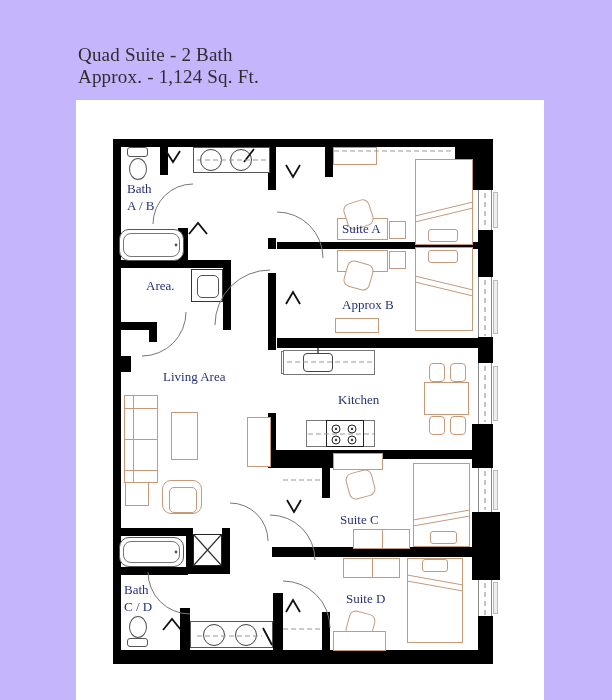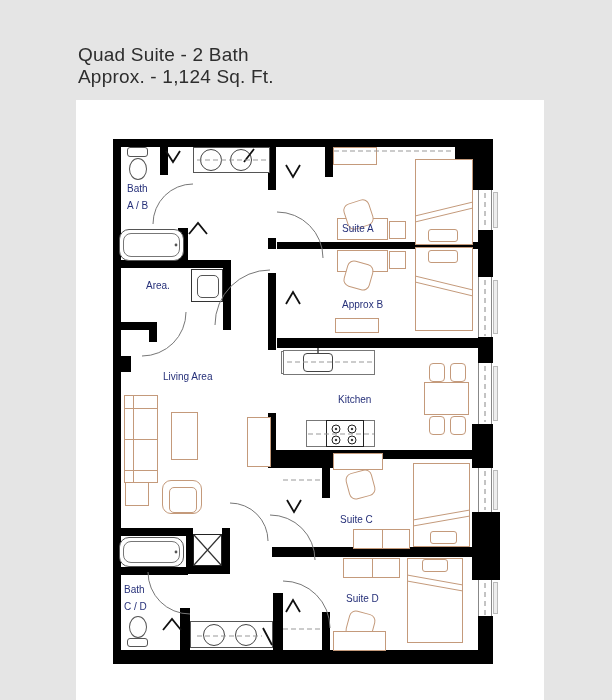--- a/index.html
+++ b/index.html
@@ -1,25 +1,25 @@
 <!DOCTYPE html>
 <html><head>
 <meta charset="utf-8">
 <style>
   html,body{margin:0;padding:0;}
-  .canvas{position:relative;width:612px;height:700px;background:#e5e5e5;overflow:hidden;
-          font-family:Liberation Sans, sans-serif;}
+  .canvas{position:relative;width:612px;height:700px;background:#c4b5fd;overflow:hidden;
+          font-family:Liberation Serif, serif;}
   .panel{position:absolute;left:76px;top:100px;width:468px;height:600px;background:#fff;}
   .title{position:absolute;left:78px;font-size:19px;color:#2e2e2e;letter-spacing:0.2px;}
   .w{position:absolute;background:#000;}
   .fx{position:absolute;border:1px solid #555;background:#fff;box-sizing:border-box;}
   .fn{position:absolute;border:1px solid #c49a7b;background:#fff;box-sizing:border-box;}
   .win{position:absolute;background:#fff;border-left:1px solid #888;border-right:1px solid #888;box-sizing:border-box;}
   .sill{position:absolute;background:#eee;border:1px solid #bbb;box-sizing:border-box;}
-  .lbl{position:absolute;font-size:10px;color:#263079;white-space:nowrap;line-height:17px;}
+  .lbl{position:absolute;font-size:13px;color:#263079;white-space:nowrap;line-height:17px;}
   .rnd{border-radius:50%;}
   .inner-line{position:absolute;left:3px;right:3px;top:3px;bottom:3px;border:1px solid #777;border-radius:8px;}
   .tan-div-v{position:absolute;top:0;bottom:0;width:0;border-left:1px solid #c49a7b;}
   .tan-div-h{position:absolute;left:0;right:0;height:0;border-top:1px solid #c49a7b;}
   svg.overlay{position:absolute;left:0;top:0;z-index:5;}
   .lbl,.title{z-index:6;}
 </style>
 </head>
 <body>
 

